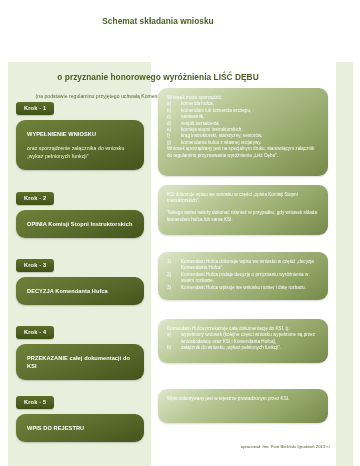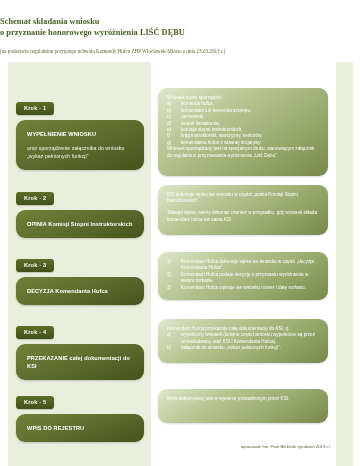--- a/index.html
+++ b/index.html
@@ -32,29 +32,29 @@
     height: 404px;
     background: #e9efdd;
   }
 
   
   #header {
     position: absolute;
     left: 0;
     top: 0;
     width: 316px;
-    text-align: left;
-    font-family: Liberation Serif, serif;
+    text-align: center;
   }
   .title-line {
     color: #4a6021;
     font-size: 8.3px;
     font-weight: bold;
     line-height: 11px;
     letter-spacing: 0.05px;
+    margin-top: 45px;
   }
   #title-line-1 { margin-top: 16px; }
   #subtitle {
     color: #566b2e;
     font-size: 5.1px;
     line-height: 8px;
     margin-top: 9px;
     letter-spacing: 0.02px;
   }
 

